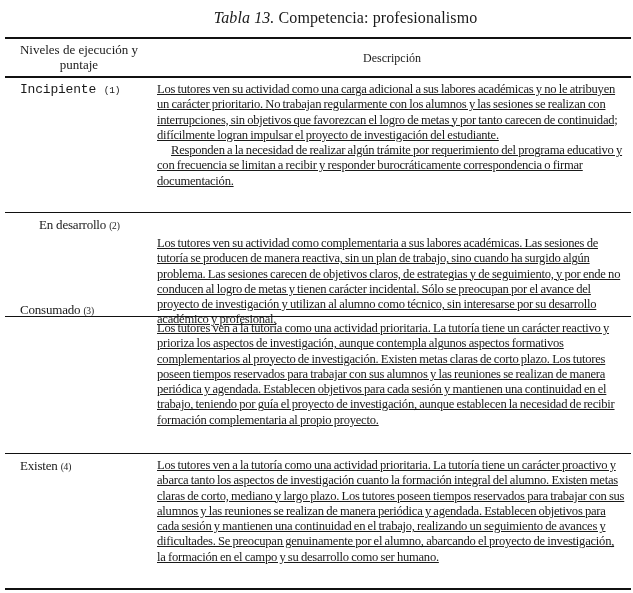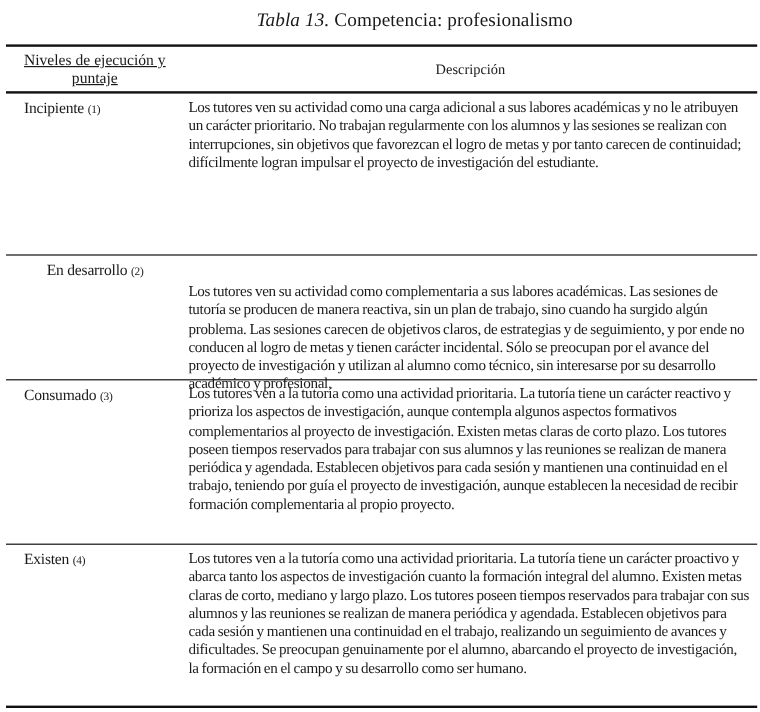--- a/index.html
+++ b/index.html
@@ -11,63 +11,64 @@
   .title {
     position: absolute; left: 0; top: 8px; width: 633px; text-align: center;
     font-size: 16px; line-height: 20px; letter-spacing: 0.1px; margin-left: 29px;
   }
   .title em { font-style: italic; }
   .rule { position: absolute; left: 5px; width: 626px; background: #111; }
   .rule.thick { height: 2px; }
   .rule.thin { height: 1px; }
   .hdr-col1 {
     position: absolute; left: 8px; top: 42px; width: 142px; text-align: center;
-    font-size: 13px; line-height: 15px; text-decoration: underline;
+    font-size: 13px; line-height: 15px;
   }
   .hdr-col2 {
     position: absolute; left: 157px; top: 50px; width: 470px; text-align: center;
     font-size: 12px; line-height: 16px;
   }
   .row-level {
     position: absolute; left: 20px; font-size: 13px; line-height: 15.3px;
     letter-spacing: -0.2px;
   }
   .row-level .score { font-size: 9.5px; }
   .row-desc {
     position: absolute; left: 157px; width: 468px; font-size: 12.6px; line-height: 15.3px;
     letter-spacing: -0.25px; word-spacing: -0.5px;
   }
-  .row-desc p { margin: 0; }
+  .row-desc p { margin: 0; text-decoration: underline; }
   .row-desc p.indent { text-indent: 14px; }
 </style>
 </head>
 <body>
 
 <div class="title"><em>Tabla 13.</em><span> Competencia: profesionalismo</span></div>
 
 <div class="rule thick" style="top:37px;"></div>
 
 <div class="hdr-col1">Niveles de ejecución y puntaje</div>
 <div class="hdr-col2">Descripción</div>
 
 <div class="rule thick" style="top:76px;"></div>
 
-<div class="row-level" style="top:82px;"><span>Incipiente</span> <span class="score">(1)</span></div>
+<div class="row-level" style="top:82px;font-family:Liberation Mono, monospace;"><span>Incipiente</span> <span class="score">(1)</span></div>
 <div class="row-desc" style="top:82px;">
   <p>Los tutores ven su actividad como una carga adicional a sus labores académicas y no le atribuyen un carácter prioritario. No trabajan regularmente con los alumnos y las sesiones se realizan con interrupciones, sin objetivos que favorezcan el logro de metas y por tanto carecen de continuidad; difícilmente logran impulsar el proyecto de investigación del estudiante.</p>
+  <p class="indent">Responden a la necesidad de realizar algún trámite por requerimiento del programa educativo y con frecuencia se limitan a recibir y responder burocráticamente correspondencia o firmar documentación.</p>
 </div>
 <div class="rule thin" style="top:212px;"></div>
 
 <div class="row-level" style="top:217px;margin-left:19px;"><span>En desarrollo</span> <span class="score">(2)</span></div>
 <div class="row-desc" style="top:217px;margin-top:19px;">
   <p>Los tutores ven su actividad como complementaria a sus labores académicas. Las sesiones de tutoría se producen de manera reactiva, sin un plan de trabajo, sino cuando ha surgido algún problema. Las sesiones carecen de objetivos claros, de estrategias y de seguimiento, y por ende no conducen al logro de metas y tienen carácter incidental. Sólo se preocupan por el avance del proyecto de investigación y utilizan al alumno como técnico, sin interesarse por su desarrollo académico y profesional.</p>
 </div>
 <div class="rule thin" style="top:316px;"></div>
 
-<div class="row-level" style="top:321px;"><span>Consumado</span> <span class="score">(3)</span></div>
+<div class="row-level" style="top:302px;"><span>Consumado</span> <span class="score">(3)</span></div>
 <div class="row-desc" style="top:321px;">
   <p>Los tutores ven a la tutoría como una actividad prioritaria. La tutoría tiene un carácter reactivo y prioriza los aspectos de investigación, aunque contempla algunos aspectos formativos complementarios al proyecto de investigación. Existen metas claras de corto plazo. Los tutores poseen tiempos reservados para trabajar con sus alumnos y las reuniones se realizan de manera periódica y agendada. Establecen objetivos para cada sesión y mantienen una continuidad en el trabajo, teniendo por guía el proyecto de investigación, aunque establecen la necesidad de recibir formación complementaria al propio proyecto.</p>
 </div>
 <div class="rule thin" style="top:453px;"></div>
 
 <div class="row-level" style="top:458px;"><span>Existen</span> <span class="score">(4)</span></div>
 <div class="row-desc" style="top:458px;">
   <p>Los tutores ven a la tutoría como una actividad prioritaria. La tutoría tiene un carácter proactivo y abarca tanto los aspectos de investigación cuanto la formación integral del alumno. Existen metas claras de corto, mediano y largo plazo. Los tutores poseen tiempos reservados para trabajar con sus alumnos y las reuniones se realizan de manera periódica y agendada. Establecen objetivos para cada sesión y mantienen una continuidad en el trabajo, realizando un seguimiento de avances y dificultades. Se preocupan genuinamente por el alumno, abarcando el proyecto de investigación, la formación en el campo y su desarrollo como ser humano.</p>
 </div>
 <div class="rule thick" style="top:588px;"></div>

